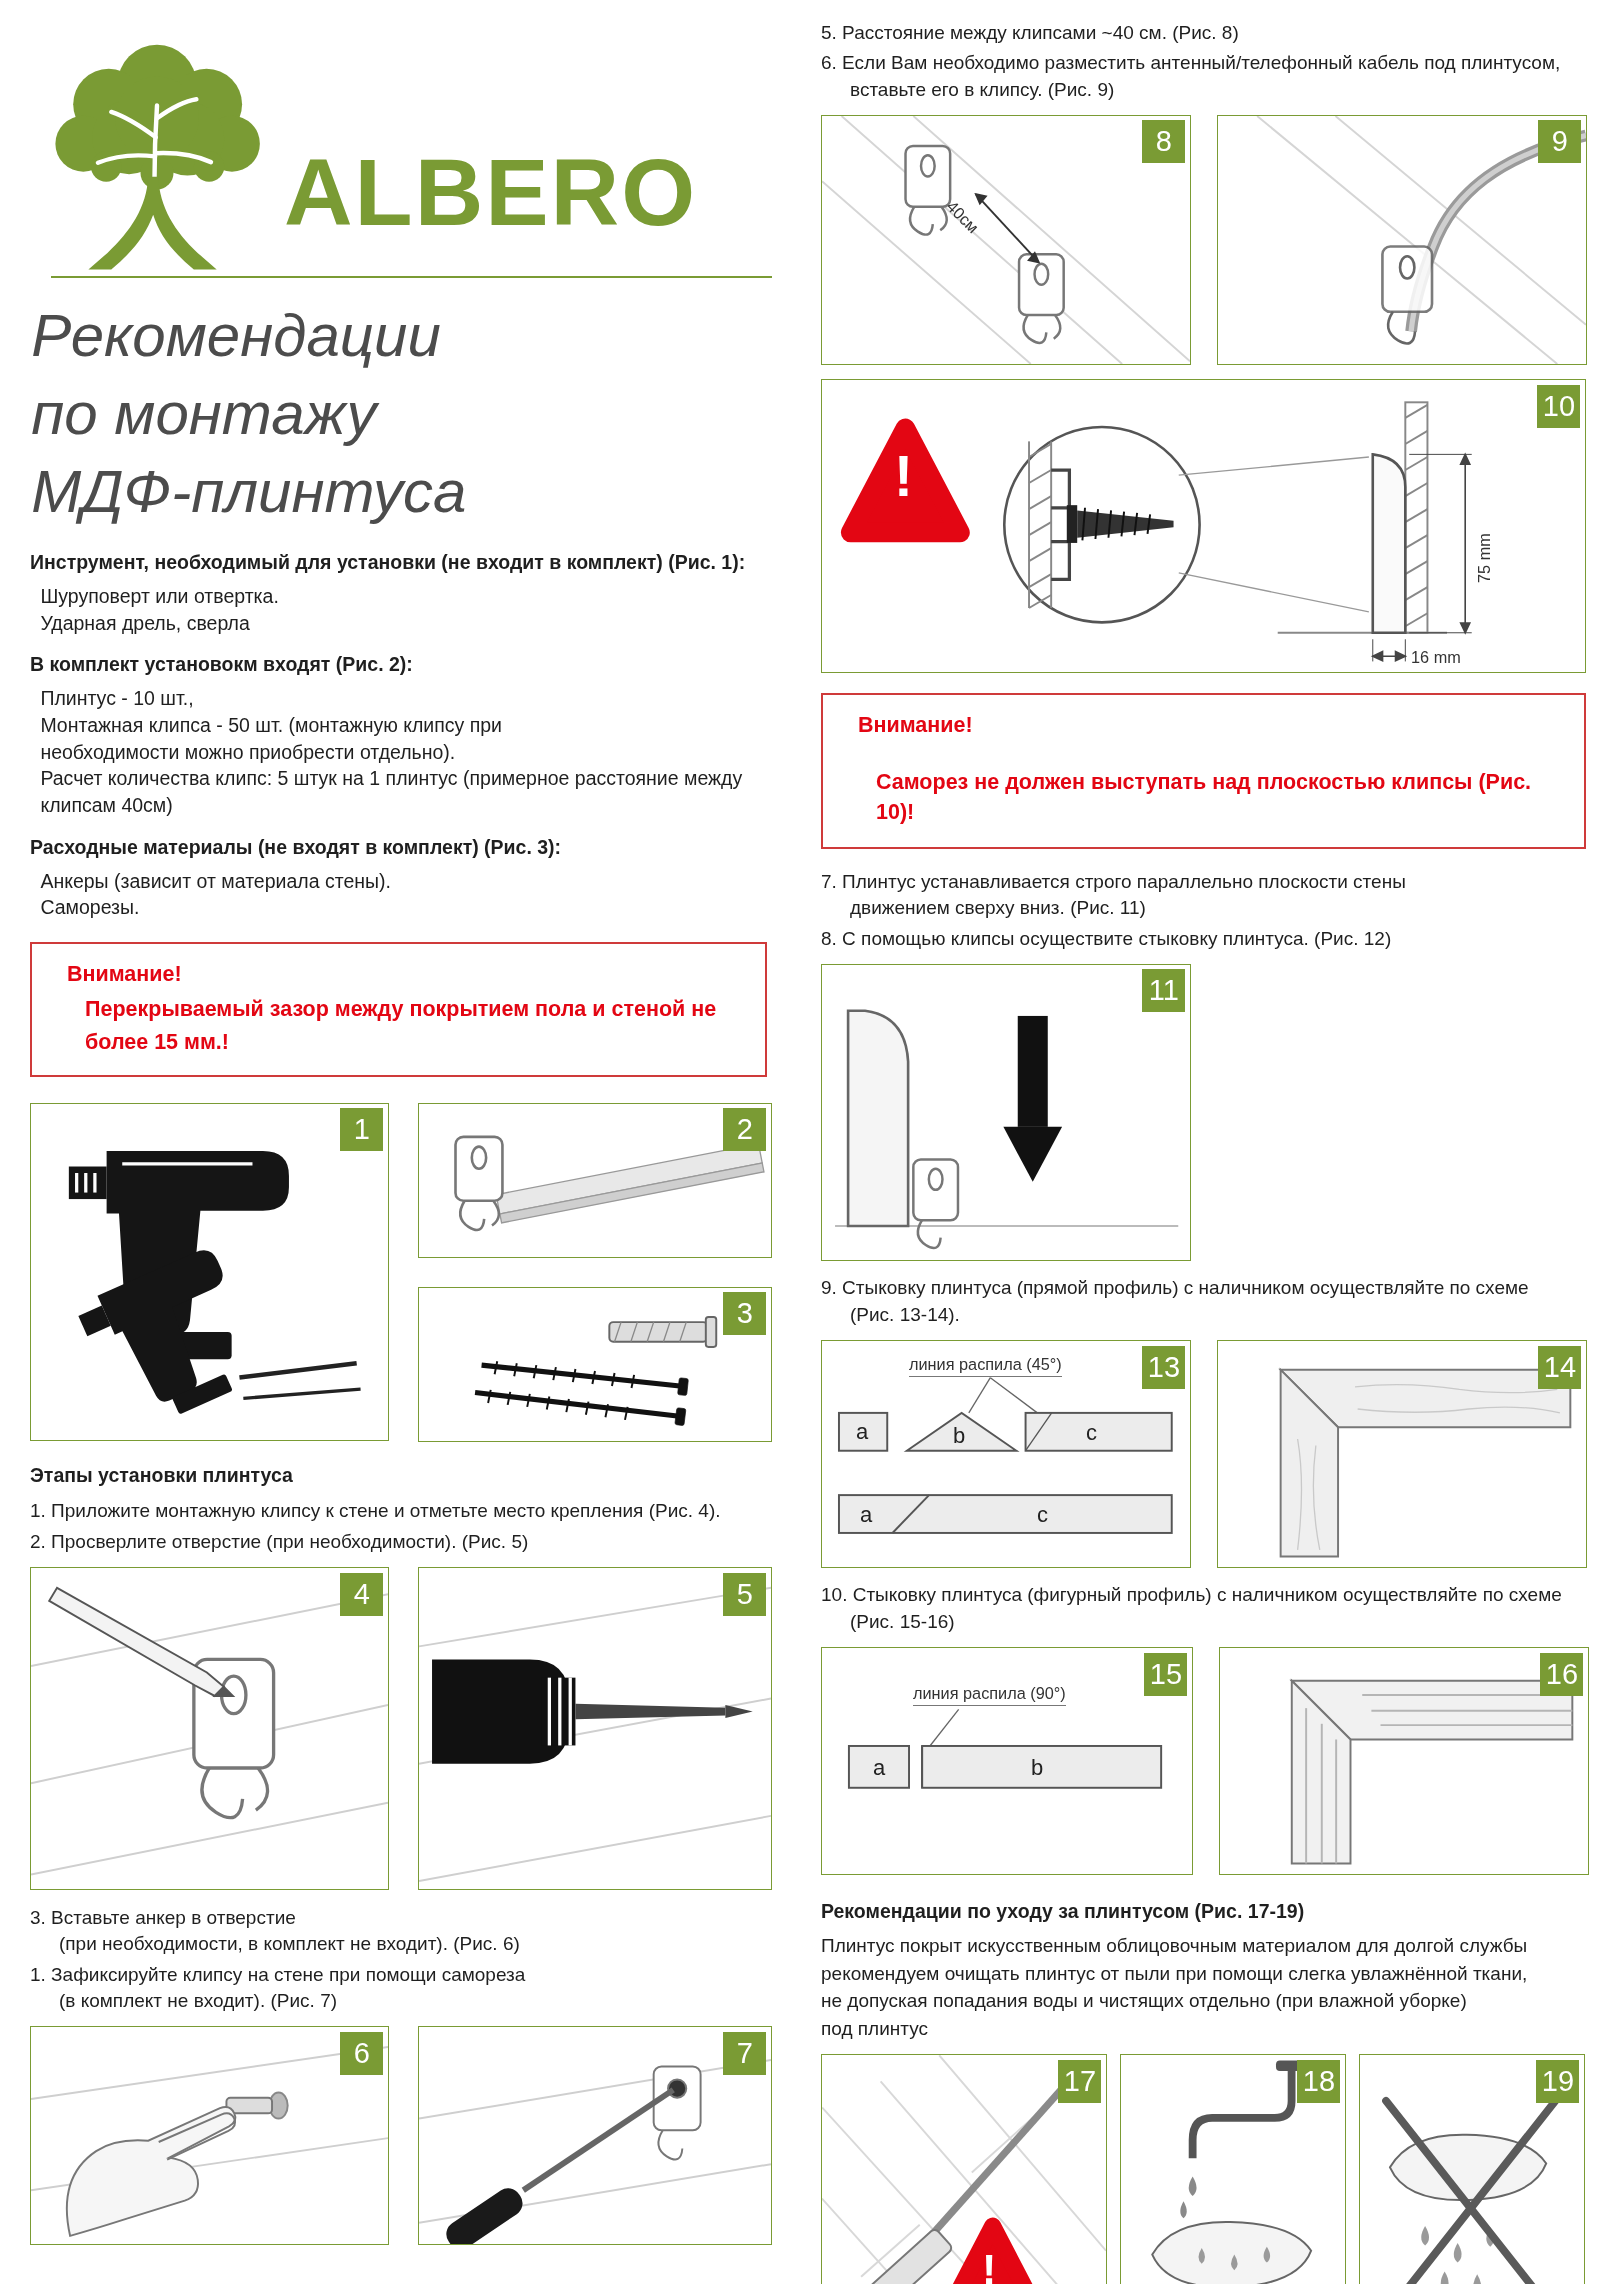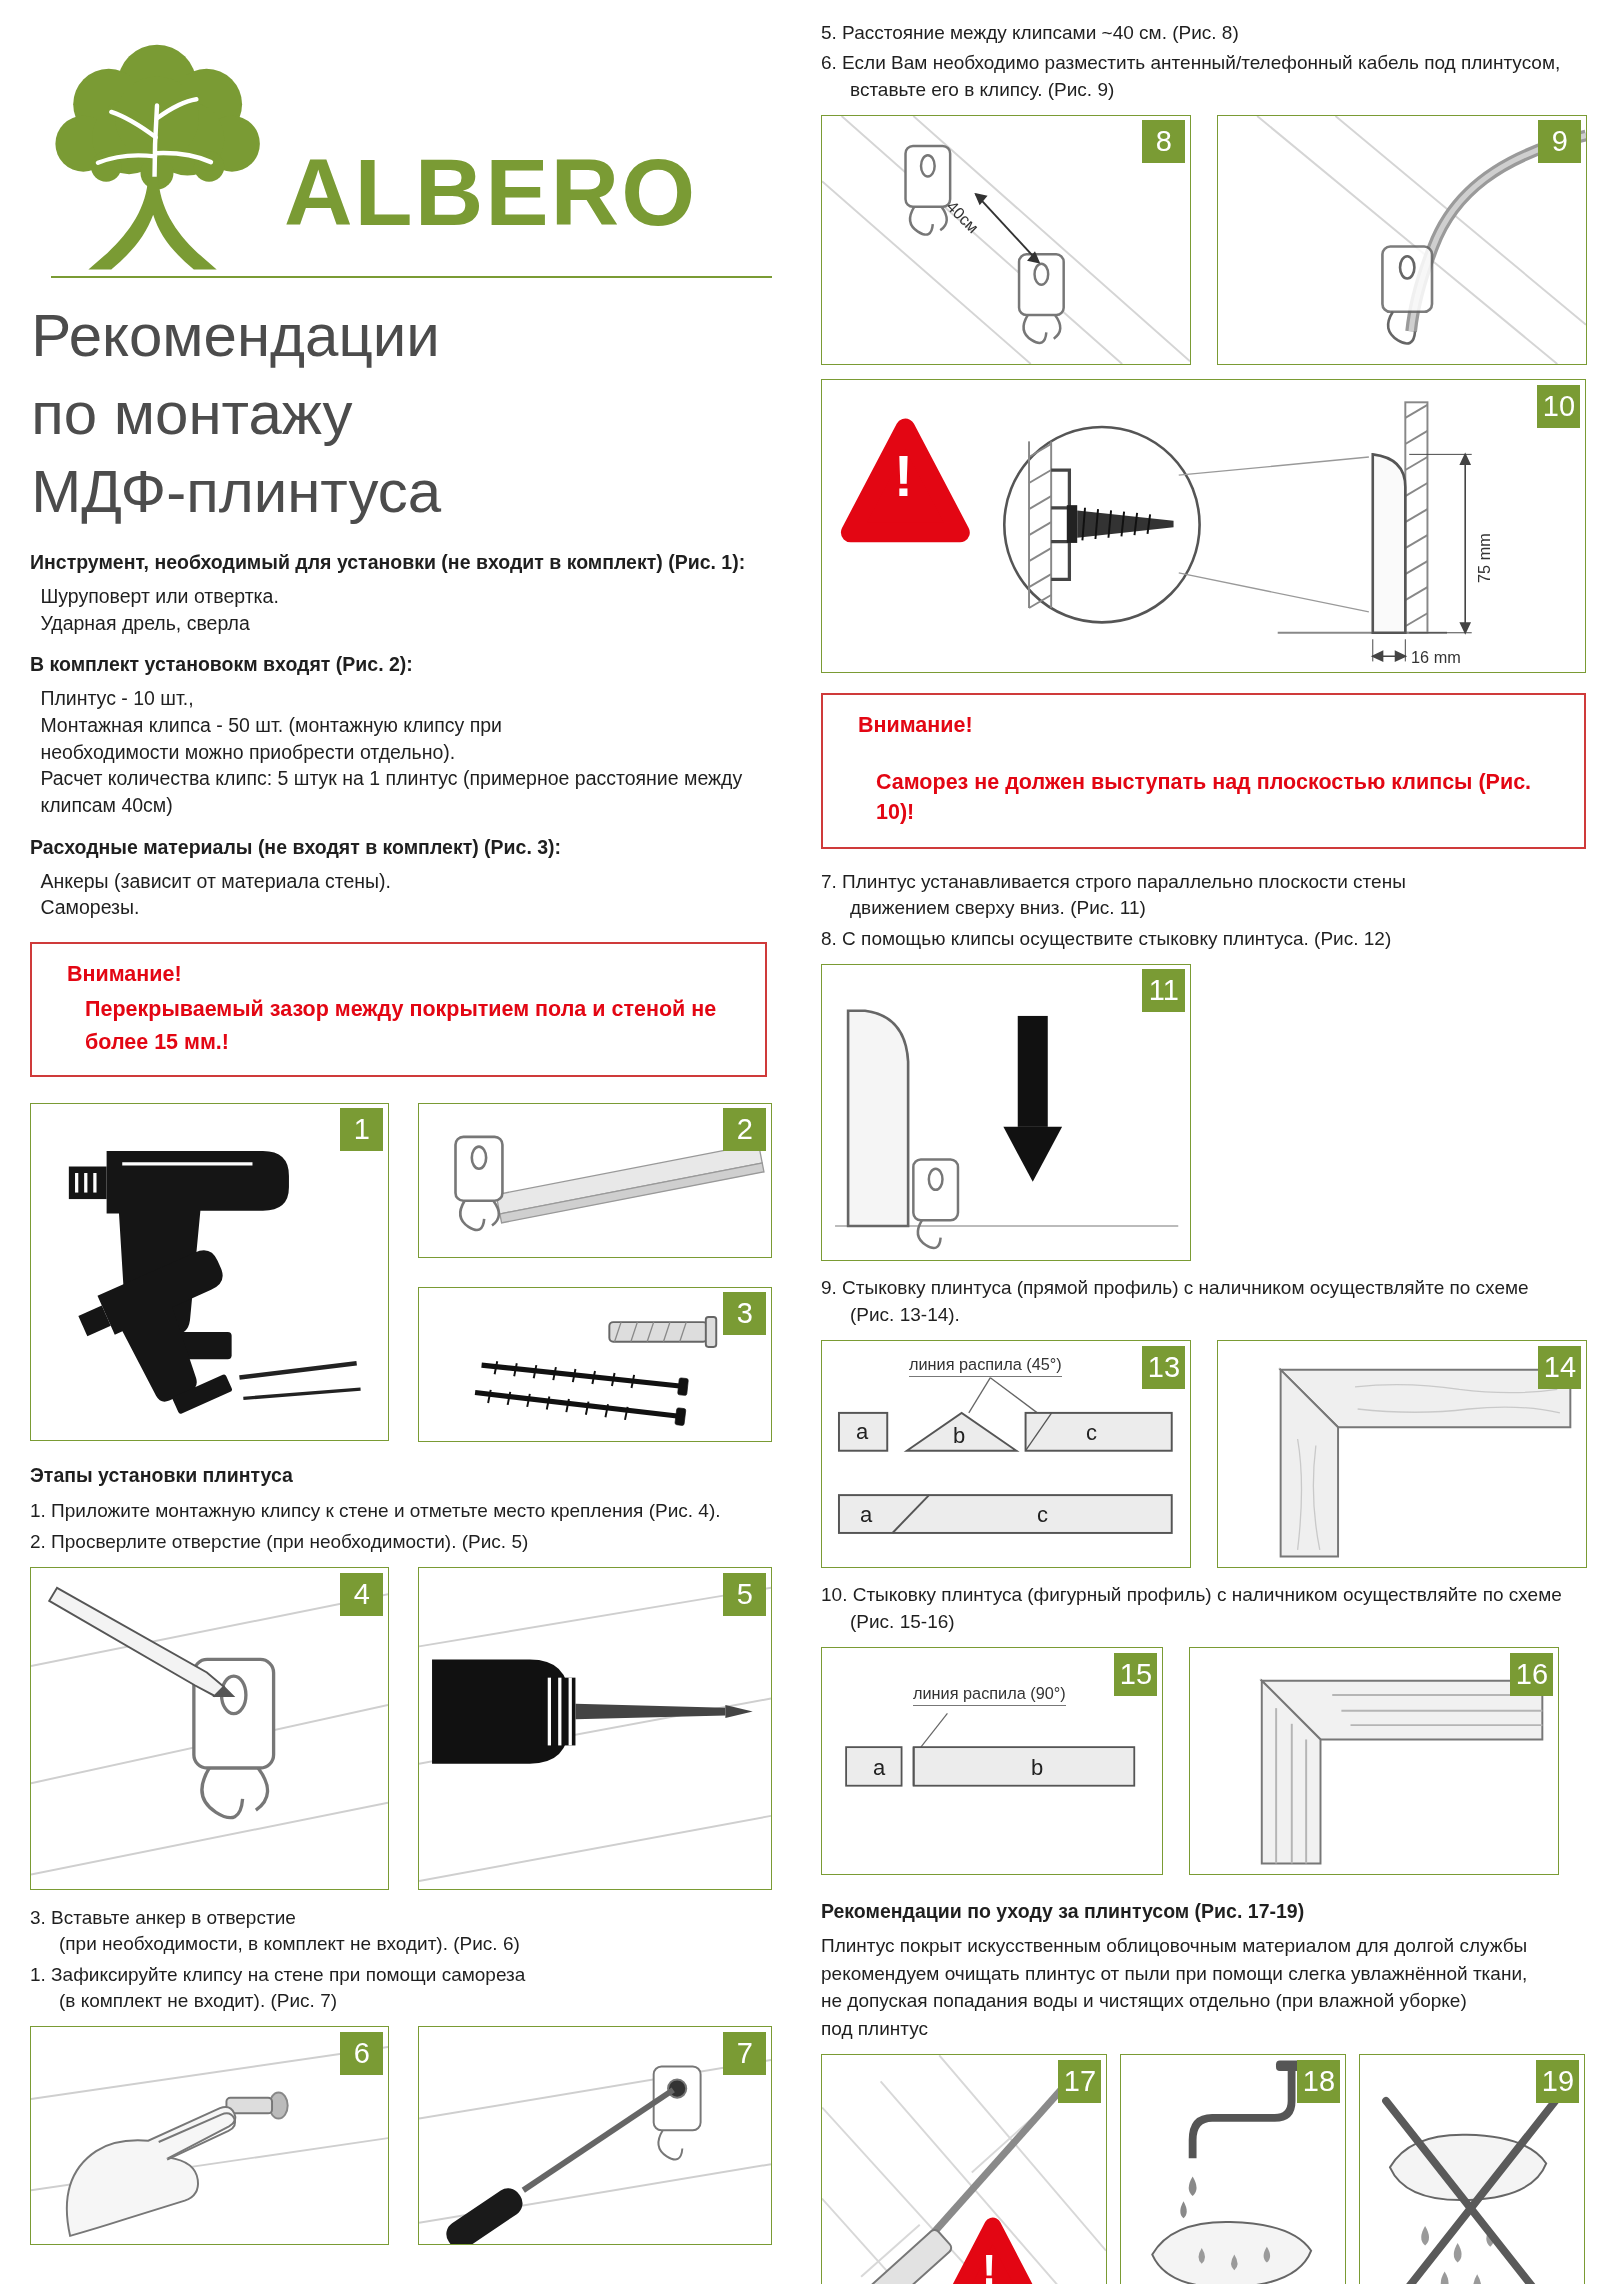--- a/index.html
+++ b/index.html
@@ -8,21 +8,21 @@
   body{width:1616px;height:2284px;font-family:"Liberation Sans",sans-serif;color:#1f1f1f;overflow:hidden;position:relative;}
   .page{display:flex;gap:49px;padding:19.5px 27px 0 30px;}
   .col-left{width:742px;flex:0 0 auto;}
   .col-right{width:765px;flex:0 0 auto;}
 
   
   .logo-row{display:flex;align-items:flex-end;height:255px;}
   .tree{width:254px;height:255px;flex:0 0 auto;}
   .brand{color:var(--green);font-weight:bold;font-size:95px;letter-spacing:2px;line-height:1;padding-bottom:35px;}
   .rule{height:2px;background:var(--green);margin:1.3px 0 19.5px 21px;}
-  .title{font-size:60px;line-height:1.3;color:#4c4c4c;margin:2.6px 0 19.5px 1.3px;font-weight:400;}
+  .title{font-size:60px;line-height:1.3;color:#4c4c4c;margin:2.6px 0 19.5px 1.3px;font-weight:400;font-style:italic;}
 
   
   .sec-h{font-size:19.5px;font-weight:bold;margin:17px 0 9px;}
   .sec-line{font-size:19.5px;line-height:1.37;margin-left:10.4px;}
   .steps-h{font-size:19.5px;font-weight:bold;margin:22px 0 11.7px;}
   .step{font-size:19px;line-height:1.4;margin-bottom:3.9px;}
   .step .cont{padding-left:29px;}
   .para-line{font-size:19px;line-height:1.45;}
 
   
@@ -475,21 +475,21 @@
         <div class="num">14</div>
       </div>
     </div>
 
     <div class="step">
       <div>10.  Стыковку плинтуса (фигурный профиль) с наличником осуществляйте по схеме</div>
       <div class="cont">(Рис. 15-16)</div>
     </div>
 
     <div class="figrow" style="gap:26px">
-      <div class="fig" style="width:342px;height:228px">
+      <div class="fig" style="width:372px;height:228px">
         <svg viewBox="0 0 564 346">
           <line x1="208" y1="94" x2="164" y2="150" stroke="#666" stroke-width="2"></line>
           <g fill="#ececec" stroke="#555" stroke-width="3">
             <rect x="40" y="150" width="92" height="64"></rect>
             <rect x="152" y="150" width="366" height="64"></rect>
           </g>
           <line x1="152" y1="150" x2="152" y2="214" stroke="#555" stroke-width="3"></line>
         </svg>
         <span class="cutlabel" style="left:91px;top:36px;">линия распила (90°)</span>
         <span class="letter" style="left:51px;top:107px;">a</span>

